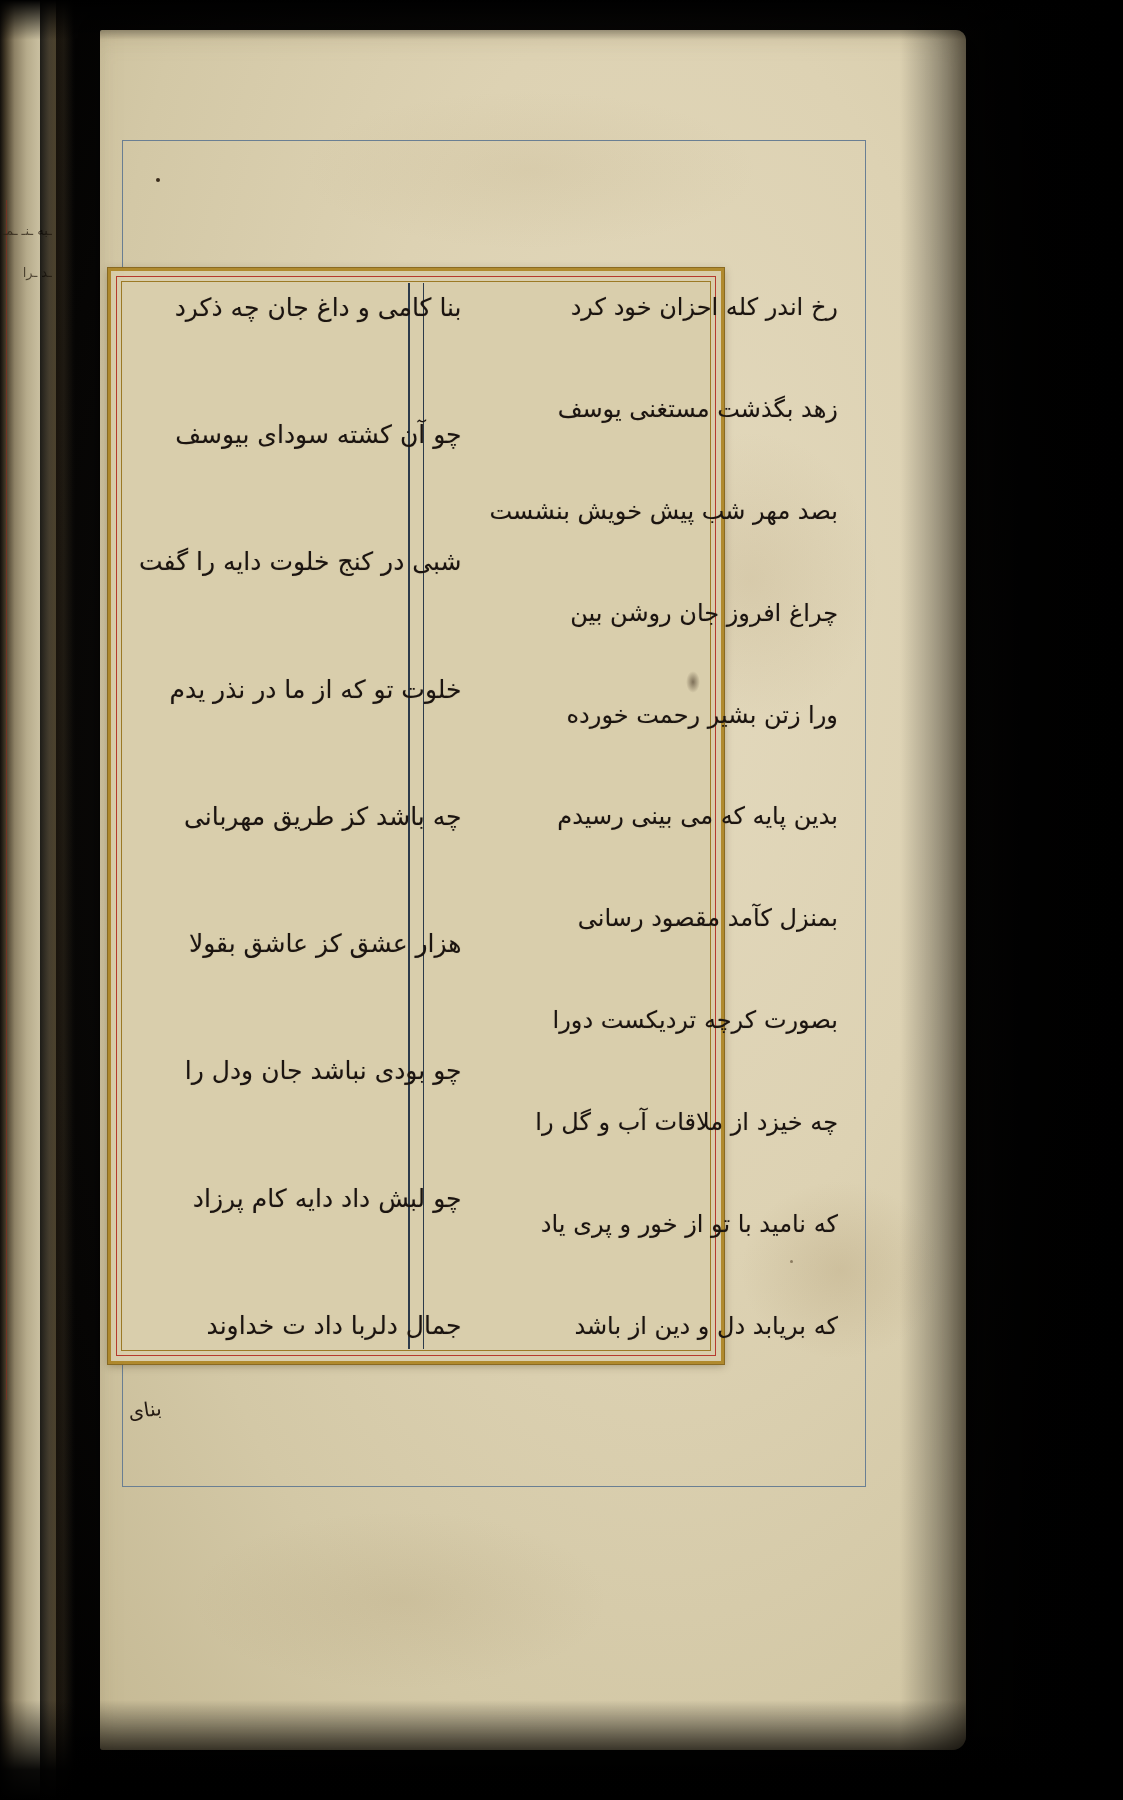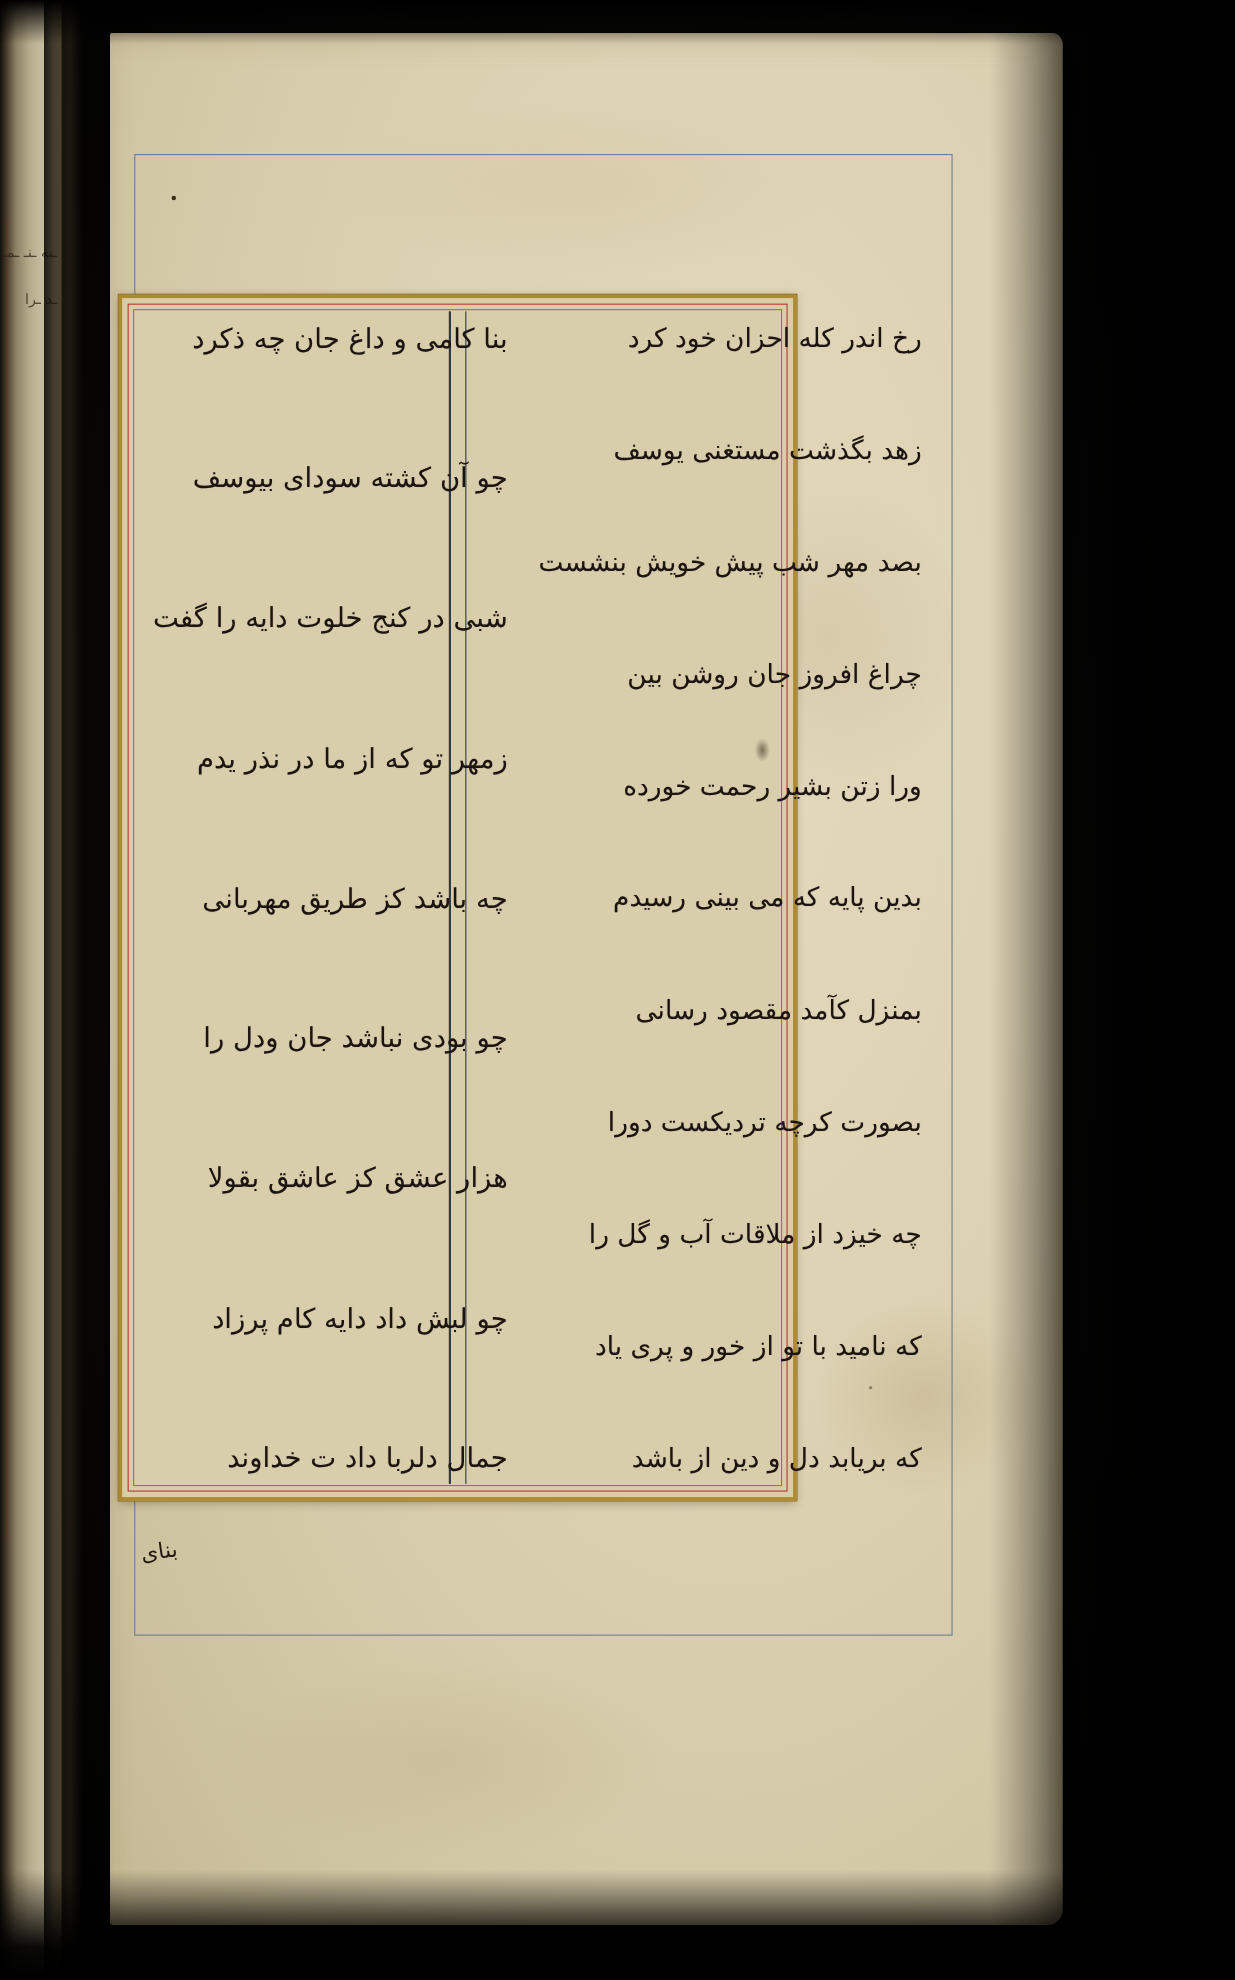--- a/index.html
+++ b/index.html
@@ -308,24 +308,24 @@
         <div class="r1"></div>
         <div class="r2"></div>
       </div>
 
       <div class="columns">
 
         <div class="col col-right">
           <div class="verse-line">بنا کامی و داغ جان چه ذکرد</div>
           <div class="verse-line">چو آن کشته سودای بیوسف</div>
           <div class="verse-line">شبی در کنج خلوت دایه را گفت</div>
-          <div class="verse-line">زمهر تو که از ما در نذر یدم</div>
+          <div class="verse-line">خلوت تو که از ما در نذر یدم</div>
           <div class="verse-line">چه باشد کز طریق مهربانی</div>
+          <div class="verse-line">هزار عشق کز عاشق بقولا</div>
           <div class="verse-line">چو بودی نباشد جان ودل را</div>
-          <div class="verse-line">هزار عشق کز عاشق بقولا</div>
           <div class="verse-line">چو لبش داد دایه کام پرزاد</div>
           <div class="verse-line">جمال دلربا داد ت خداوند</div>
         </div>
 
         <div class="col col-left">
           <div class="verse-line">رخ اندر کله احزان خود کرد</div>
           <div class="verse-line">زهد بگذشت مستغنی یوسف</div>
           <div class="verse-line">بصد مهر شب پیش خویش بنشست</div>
           <div class="verse-line">چراغ افروز جان روشن بین</div>
           <div class="verse-line">ورا زتن بشیر رحمت خورده</div>

